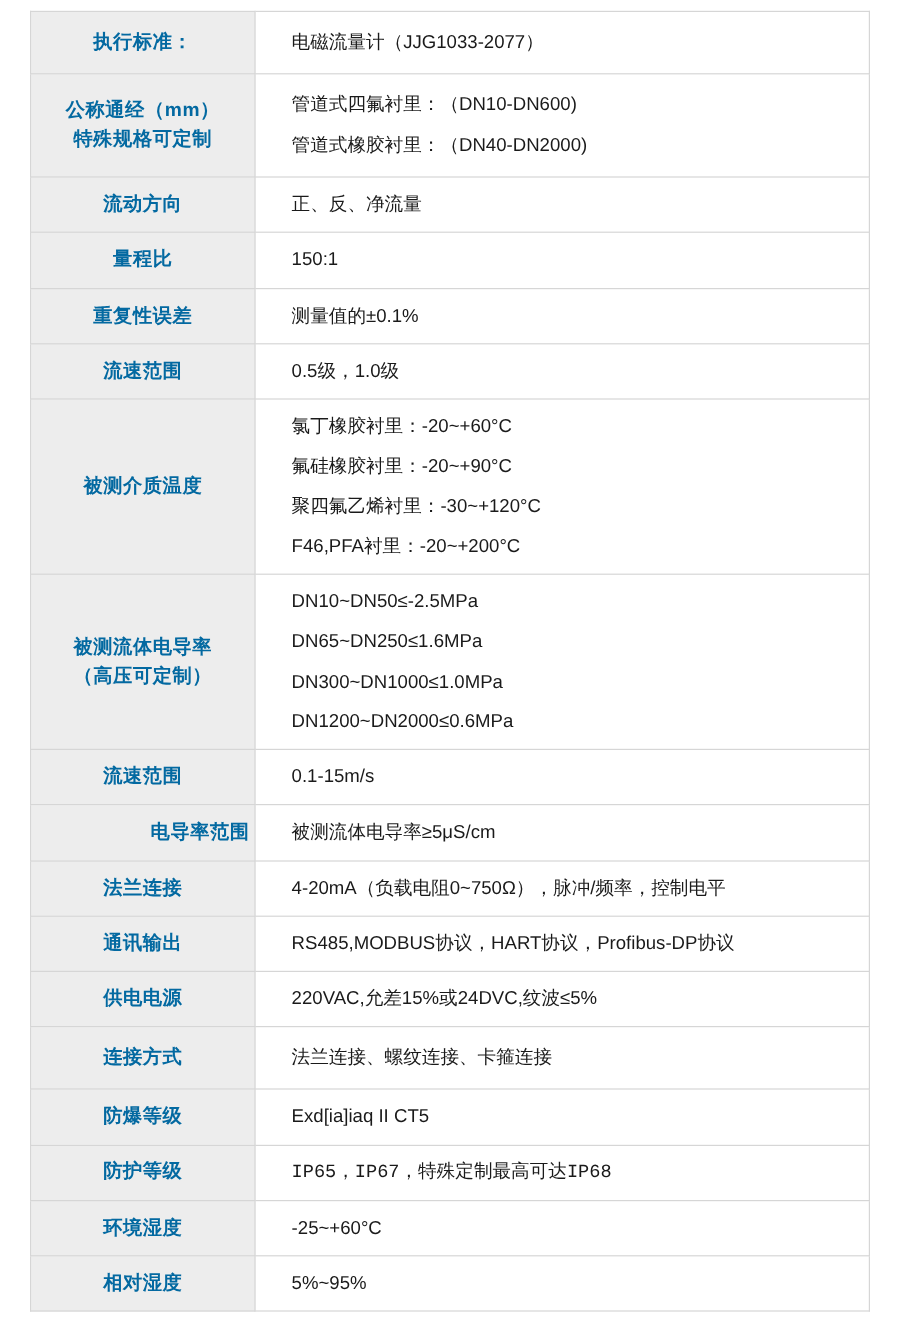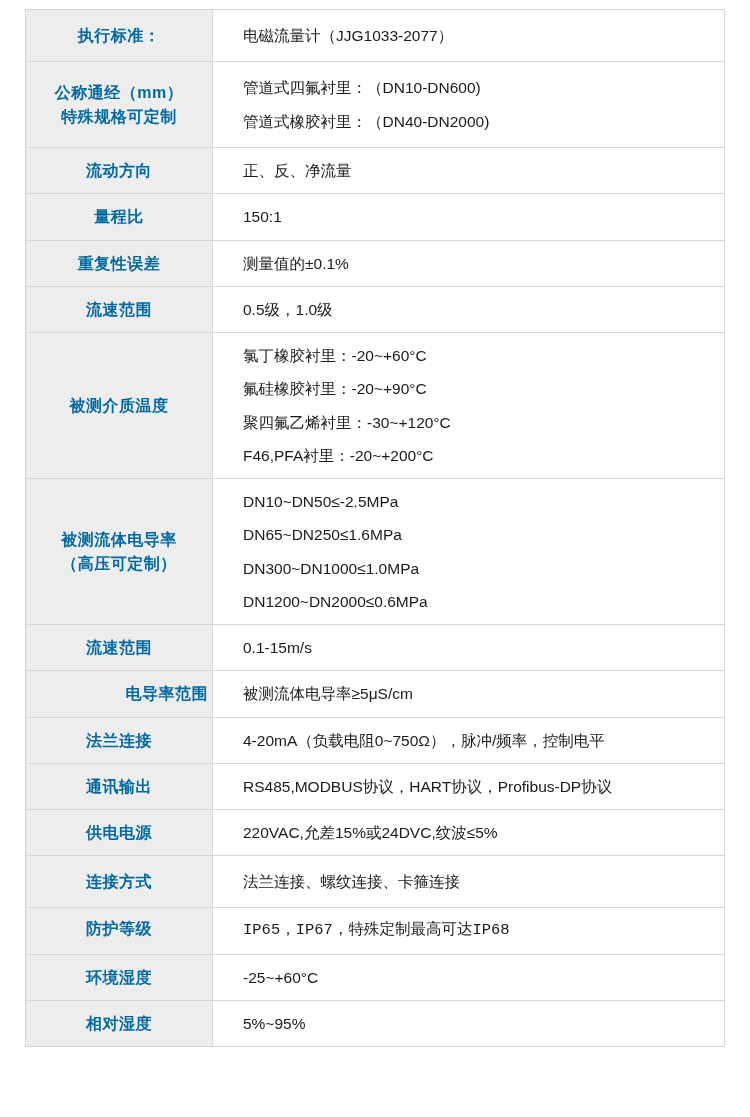--- a/index.html
+++ b/index.html
@@ -174,20 +174,28 @@
         </td>
       </tr>
       <tr style="height: 52px;">
         <td class="label">
           <span style="display: block;">连接方式</span>
         </td>
         <td class="value single">
           <span class="line">法兰连接、螺纹连接、卡箍连接</span>
         </td>
       </tr>
+      <tr style="height: 44px;">
+        <td class="label">
+          <span style="display: block;">防爆等级</span>
+        </td>
+        <td class="value single">
+          <span class="line">Exd[ia]iaq II CT5</span>
+        </td>
+      </tr>
       <tr style="height: 44px; font-family: Liberation Mono, monospace;">
         <td class="label">
           <span style="display: block;">防护等级</span>
         </td>
         <td class="value single">
           <span class="line">IP65，IP67，特殊定制最高可达IP68</span>
         </td>
       </tr>
       <tr style="height: 44px;">
         <td class="label">

